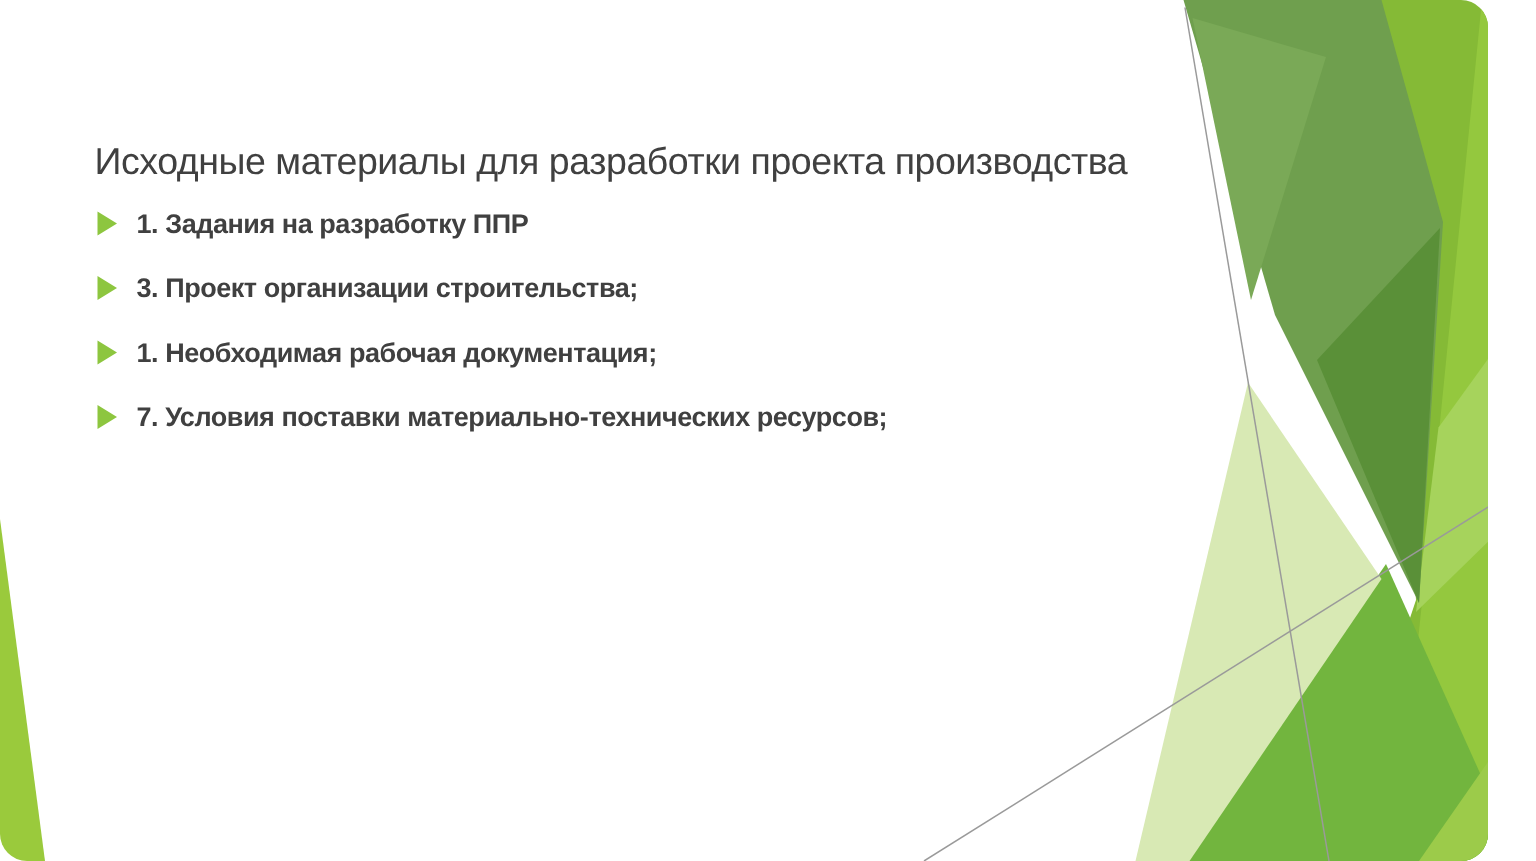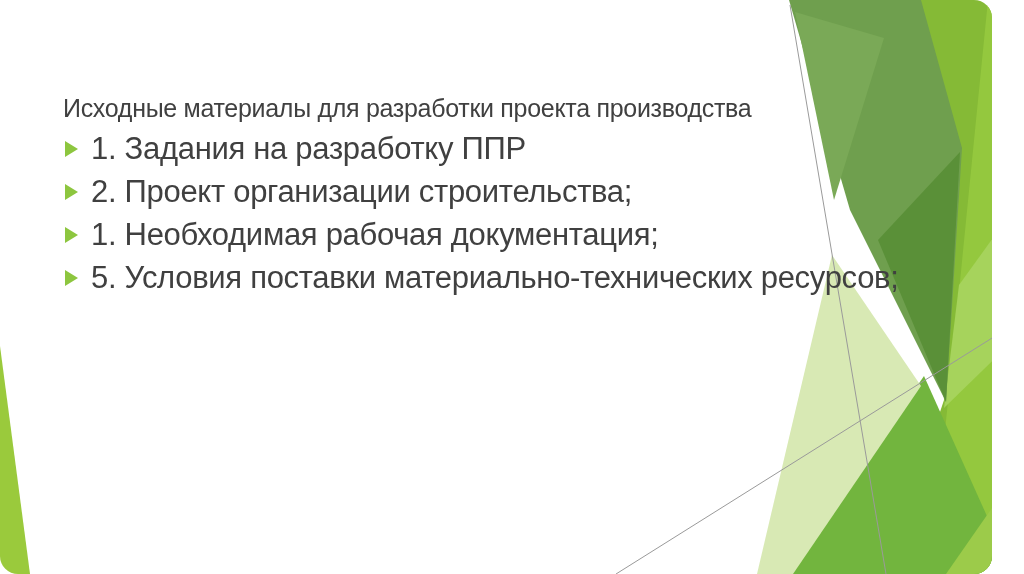--- a/index.html
+++ b/index.html
@@ -35,24 +35,25 @@
   }
   .bullet-list {
     list-style: none;
     margin: 10px 0 0 0;
     padding: 0;
   }
   .bullet-item {
     position: relative;
     padding-left: 28px;
     margin-bottom: 17px;
-    font-size: 31px;
+    font-size: 18px;
     line-height: 26px;
     letter-spacing: -0.3px;
     white-space: nowrap;
+    font-weight: bold;
   }
   .tri {
     position: absolute;
     left: 2px;
     top: 5px;
     width: 0;
     height: 0;
     border-left: 13px solid #8dc63f;
     border-top: 8px solid transparent;
     border-bottom: 8px solid transparent;
@@ -86,26 +87,26 @@
       <div class="title-line">Исходные материалы для разработки проекта производства</div>
     </div>
 
     <ul class="bullet-list">
       <li class="bullet-item">
         <span class="tri"></span>
         <span>1. Задания на разработку ППР</span>
       </li>
       <li class="bullet-item">
         <span class="tri"></span>
-        <span>2. Проект организации строительства;</span>
+        <span>3. Проект организации строительства;</span>
       </li>
       <li class="bullet-item">
         <span class="tri"></span>
         <span>1. Необходимая рабочая документация;</span>
       </li>
       <li class="bullet-item">
         <span class="tri"></span>
-        <span>5. Условия поставки материально-технических ресурсов;</span>
+        <span>7. Условия поставки материально-технических ресурсов;</span>
       </li>
     </ul>
   </div>
 
 </div>
 
 </body></html>

